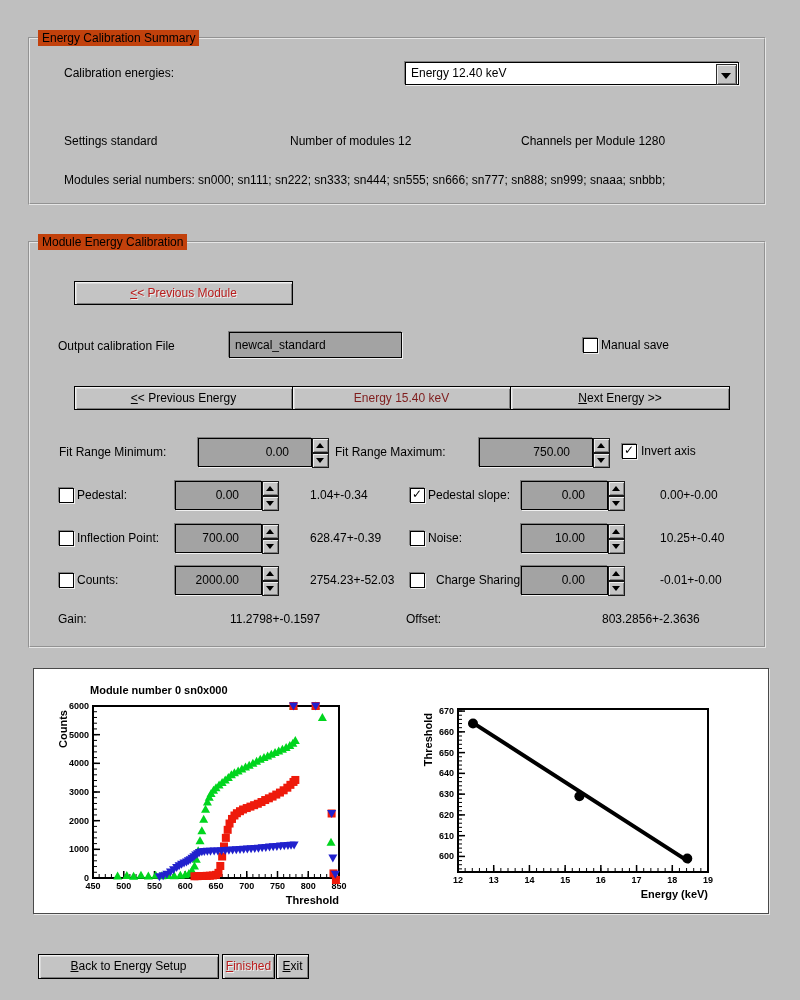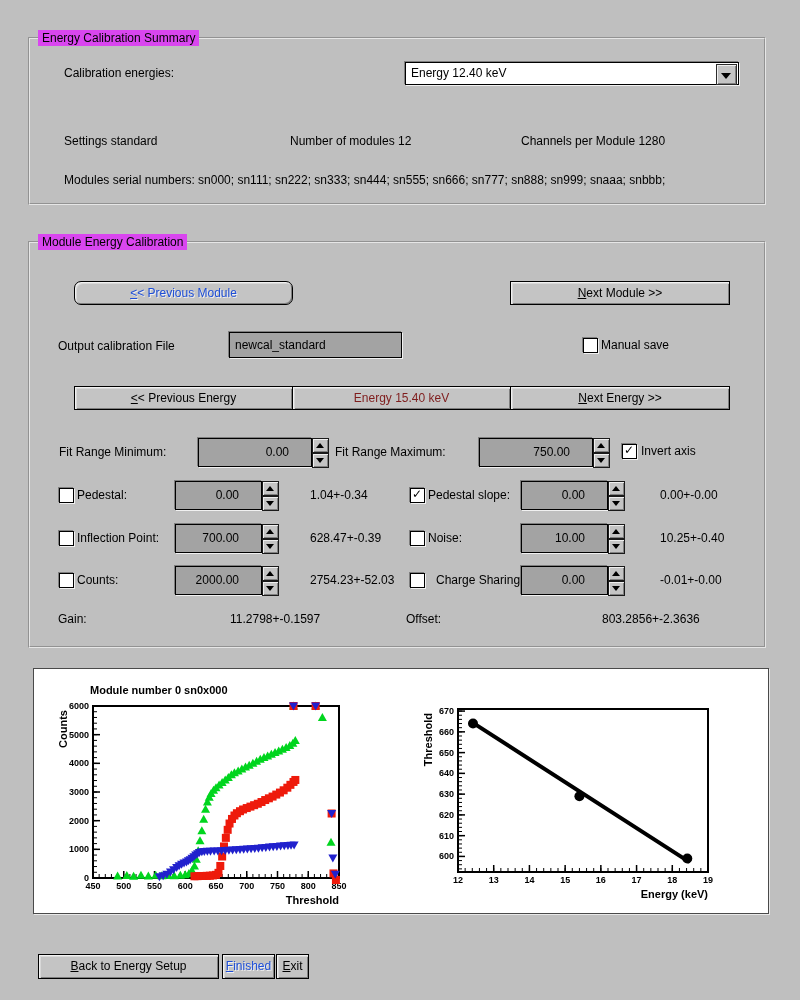--- a/index.html
+++ b/index.html
@@ -7,29 +7,29 @@
     width:800px;height:1000px;position:relative;overflow:hidden;
     background:#bfbfbf;
     font-family:"Liberation Sans",sans-serif;font-size:12px;color:#000;
     -webkit-font-smoothing:none;
   }
   .lbl{position:absolute;white-space:nowrap;line-height:16px;}
   .groupbox{
     position:absolute;border:2px groove #e6e6e6;border-radius:1px;
   }
   .gb-title{
-    position:absolute;top:-9px;left:8px;background:#d946ef;padding:0 4px;line-height:16px;white-space:nowrap;
+    position:absolute;top:-9px;left:8px;background:#c2410c;padding:0 4px;line-height:16px;white-space:nowrap;
   }
   .btn{
     position:absolute;background:#c4c4c4;border:1px solid #000;
     box-shadow:inset 1px 1px 0 #f1f1f1, inset 2px 2px 0 #d8d8d8, inset -1px -1px 0 #7e7e7e;
     text-align:center;white-space:nowrap;cursor:default;
   }
   .btn span{display:inline-block;}
-  .dis{color:#1d4ed8;text-shadow:1px 1px 0 #f0f0f0;border-radius:7px;}
+  .dis{color:#b91c1c;text-shadow:1px 1px 0 #f0f0f0;}
   .field{
     position:absolute;background:#a3a3a3;border:1px solid #000;
     box-shadow:-1px -1px 0 #7e7e7e, 1px 1px 0 #f1f1f1;
   }
   .field .val{position:absolute;left:5px;top:0;line-height:24px;white-space:nowrap;}
   .spin .val{left:auto;right:22px;line-height:27px;}
   .spin-btns{position:absolute;right:-18px;top:-1px;width:17px;height:29px;}
   .spin-up,.spin-dn{
     position:absolute;left:0;width:15px;height:13px;background:#c4c4c4;border:1px solid #1a1a1a;
     box-shadow:inset 1px 1px 0 #efefef, inset -1px -1px 0 #808080;
@@ -85,21 +85,20 @@
   <span class="lbl" style="left:260px;top:94px;">Number of modules 12</span>
   <span class="lbl" style="left:491px;top:94px;">Channels per Module 1280</span>
 
   <span class="lbl" style="left:34px;top:133px;">Modules serial numbers: sn000; sn111; sn222; sn333; sn444; sn555; sn666; sn777; sn888; sn999; snaaa; snbbb;</span>
 </div>
 
 <div class="groupbox" style="left:28px;top:241px;width:734px;height:403px;">
   <span class="gb-title">Module Energy Calibration</span>
 
   <div class="btn dis" style="left:44px;top:38px;width:217px;height:22px;line-height:22px;"><span><u>&lt;</u>&lt; Previous Module</span></div>
-  <div class="btn" style="left:480px;top:38px;width:218px;height:22px;line-height:22px;"><span><u>N</u>ext Module &gt;&gt;</span></div>
 
   <span class="lbl" style="left:28px;top:95px;">Output calibration File</span>
   <div class="field" style="left:199px;top:89px;width:171px;height:24px;">
     <span class="val">newcal_standard</span>
   </div>
   <span class="cb" style="left:553px;top:95px;"></span>
   <span class="lbl" style="left:571px;top:94px;">Manual save</span>
 
   <div class="btn" style="left:44px;top:143px;width:217px;height:22px;line-height:22px;"><span><u>&lt;</u>&lt; Previous Energy</span></div>
   <div class="btn" style="left:262px;top:143px;width:217px;height:22px;line-height:22px;"><span style="color: #7f1d1d;">Energy 15.40 keV</span></div>

